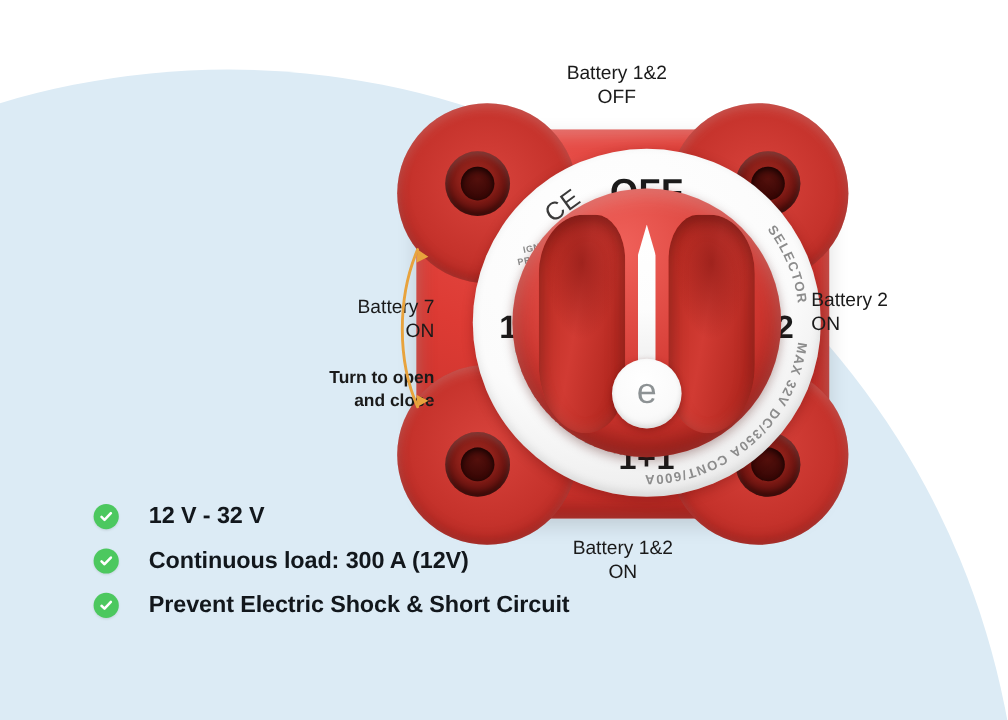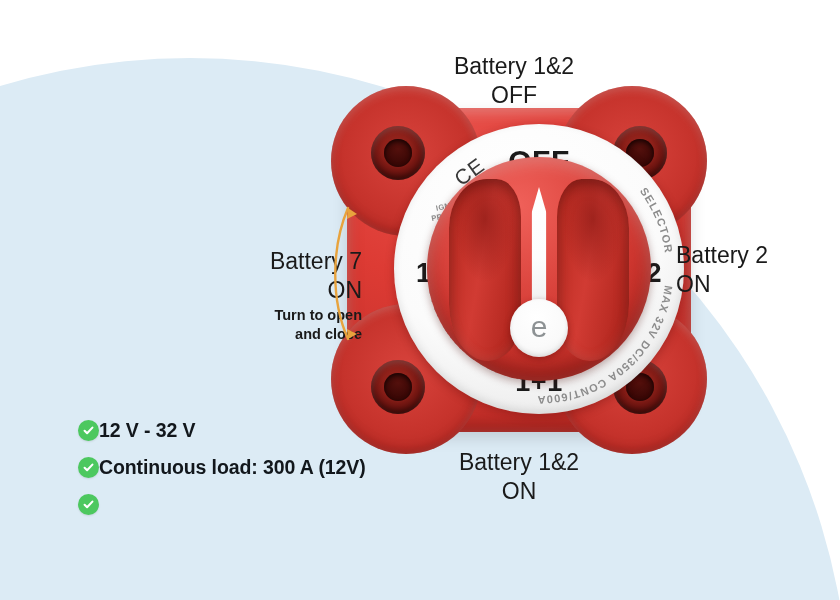--- a/index.html
+++ b/index.html
@@ -104,40 +104,40 @@
       transform:rotate(-36deg);letter-spacing:1px;}
   .tiny{position:absolute;color:#8c8c8c;font-size:7.5px;font-weight:bold;
       letter-spacing:.4px;line-height:1.25;text-align:center;}
   .ignition{left:36px;top:76px;transform:rotate(-12deg);}
 
   .arc-txt{position:absolute;left:0;top:0;width:290px;height:290px;pointer-events:none;}
   .arc-txt text{fill:#8c8c8c;font-family:"Liberation Sans", sans-serif;
       font-size:11px;font-weight:bold;letter-spacing:1.1px;}
 
   
-  .callout{position:absolute;color:#1a1a1a;font-size:23px;line-height:1.28;text-align:center;}
+  .callout{position:absolute;color:#1a1a1a;font-size:16px;line-height:1.28;text-align:center;}
   .callout .l2{display:block;}
   #call-top{left:404px;top:52px;width:220px;}
   #call-right{left:676px;top:241px;width:150px;text-align:left;}
   #call-left{left:202px;top:247px;width:160px;text-align:right;}
   #call-bottom{left:409px;top:448px;width:220px;}
   .subnote{position:absolute;left:202px;top:306px;width:160px;text-align:right;
       font-size:14.5px;font-weight:bold;color:#1a1a1a;line-height:1.28;}
 
   
   #turn-arrow{position:absolute;left:326px;top:186px;width:60px;height:175px;}
 
   
   #features{position:absolute;left:78px;top:412px;}
   .feat{display:flex;align-items:center;height:37px;}
   .check{width:21px;height:21px;border-radius:50%;background:#4cc85f;
       display:flex;align-items:center;justify-content:center;flex:0 0 auto;
       box-shadow:0 1px 2px rgba(0,0,0,.10);}
   .check svg{display:block;}
-  .feat-label{margin-left:0;font-size:19.5px;font-weight:bold;color:#12171c;
+  .feat-label{margin-left:25px;font-size:19.5px;font-weight:bold;color:#12171c;
       letter-spacing:-.1px;}
 </style>
 </head>
 <body>
 
 <div id="stage">
 
   <div class="bg-white"></div>
   <div class="bg-blue-arc"></div>
 
@@ -245,16 +245,17 @@
           </svg>
       </span>
       <span class="feat-label">Continuous load: 300 A (12V)</span>
     </div>
     <div class="feat">
       <span class="check">
         <svg width="13" height="13" viewBox="0 0 13 13">
             <path d="M2.6 6.8 L5.1 9.2 L10.4 3.6" stroke="#ffffff" stroke-width="2.1" fill="none" stroke-linecap="round" stroke-linejoin="round"></path>
           </svg>
       </span>
+      <span class="feat-label">Prevent Electric Shock &amp; Short Circuit</span>
     </div>
   </div>
 
 </div>
 
 </body></html>

